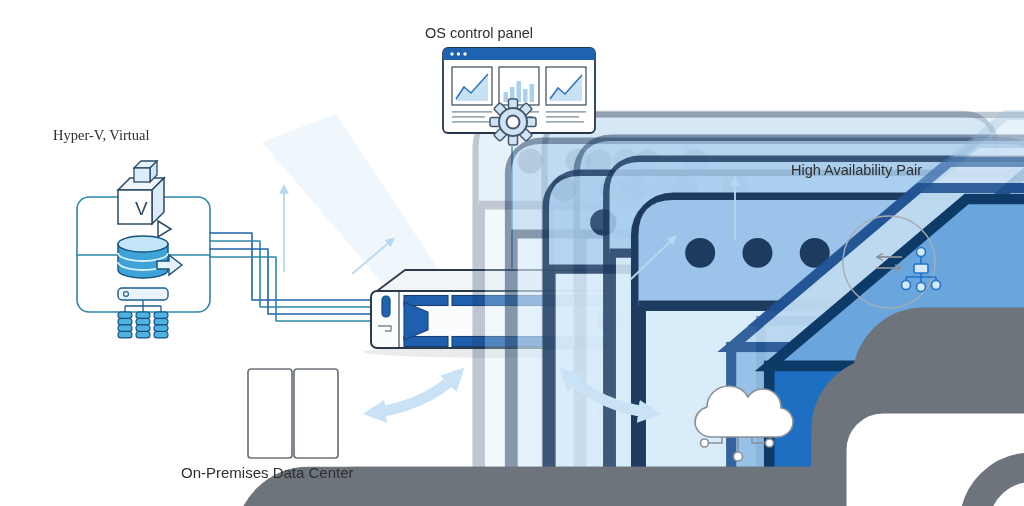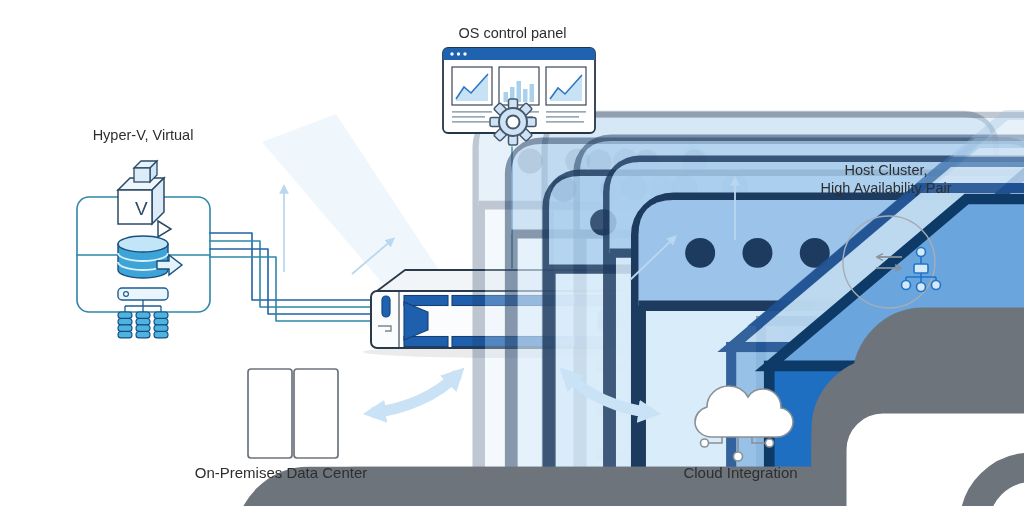--- a/index.html
+++ b/index.html
@@ -4,21 +4,21 @@
 <style>
   :root{
     --accent:#1e62b0; --navy:#23405c; --line_teal:#2e86a8; --line_blue:#2163a8;
     --win_body:#d9ecfa; --win_title:#abcfee; --arrow_light:#c9e2f6; --wash:#dcecf9;
     --gray_icon:#8a9097; --server_blue:#1e5fae; --cube_dark_front:#1e6fc2; --text:#2e2e2e;
   }
   html,body{margin:0;padding:0;background:#fff;}
   #stage{position:relative;width:1024px;height:506px;background:#ffffff;overflow:hidden;
          font-family:"Liberation Sans",sans-serif;}
   #art{position:absolute;left:0;top:0;}
-  .lbl{position:absolute;text-align:center;color:var(--text);font-size:14.5px;line-height:18px;}
+  .lbl{position:absolute;color:var(--text);font-size:14.5px;line-height:18px;}
   .lbl.big{font-size:15px;}
   
   .busline{fill:none;stroke-width:1.6;stroke-linejoin:round;stroke-linecap:round;}
   .ln-t{stroke:var(--line_teal);} .ln-b{stroke:var(--line_blue);}
   .outl{stroke:#2b3a4a;} .gray{stroke:#6d747c;}
   .wb{fill:var(--wb,#d9ecfa);} .wt{fill:var(--wt,#abcfee);}
   .cf{fill:var(--cf,#d4e7f7);} .ct{fill:var(--ct,#e6f1fa);} .cr{fill:var(--cr,#bcd7ee);}
   .cs{stroke:var(--csk,#9cc0e0);}
 </style>
 </head>
@@ -310,23 +310,21 @@
       <circle cx="921" cy="252" r="4.5"></circle>
       <rect x="914" y="264" width="14" height="9" rx="1.5"></rect>
       <circle cx="906" cy="285" r="4.5"></circle>
           <circle cx="921" cy="287" r="4.5"></circle>
           <circle cx="936" cy="285" r="4.5"></circle>
     </g>
   </g>
 </svg>
 
 <div class="lbl" style="left:425px;top:24px;width:175px;">OS control panel</div>
-<div class="lbl" style="left:53px;top:126px;width:180px;">
+<div class="lbl" style="left:53px;top:126px;width:180px;font-family:Liberation Serif, serif;">
   <div>Hyper-V, Virtual</div>
 </div>
 <div class="lbl" style="left:791px;top:161px;width:190px;">
-  <div>Host Cluster,</div>
   <div>High Availability Pair</div>
 </div>
 <div class="lbl big" style="left:181px;top:464px;width:200px;">On-Premises Data Center</div>
-<div class="lbl big" style="left:648px;top:464px;width:185px;">Cloud Integration</div>
 
 </div>
 
 </body></html>

